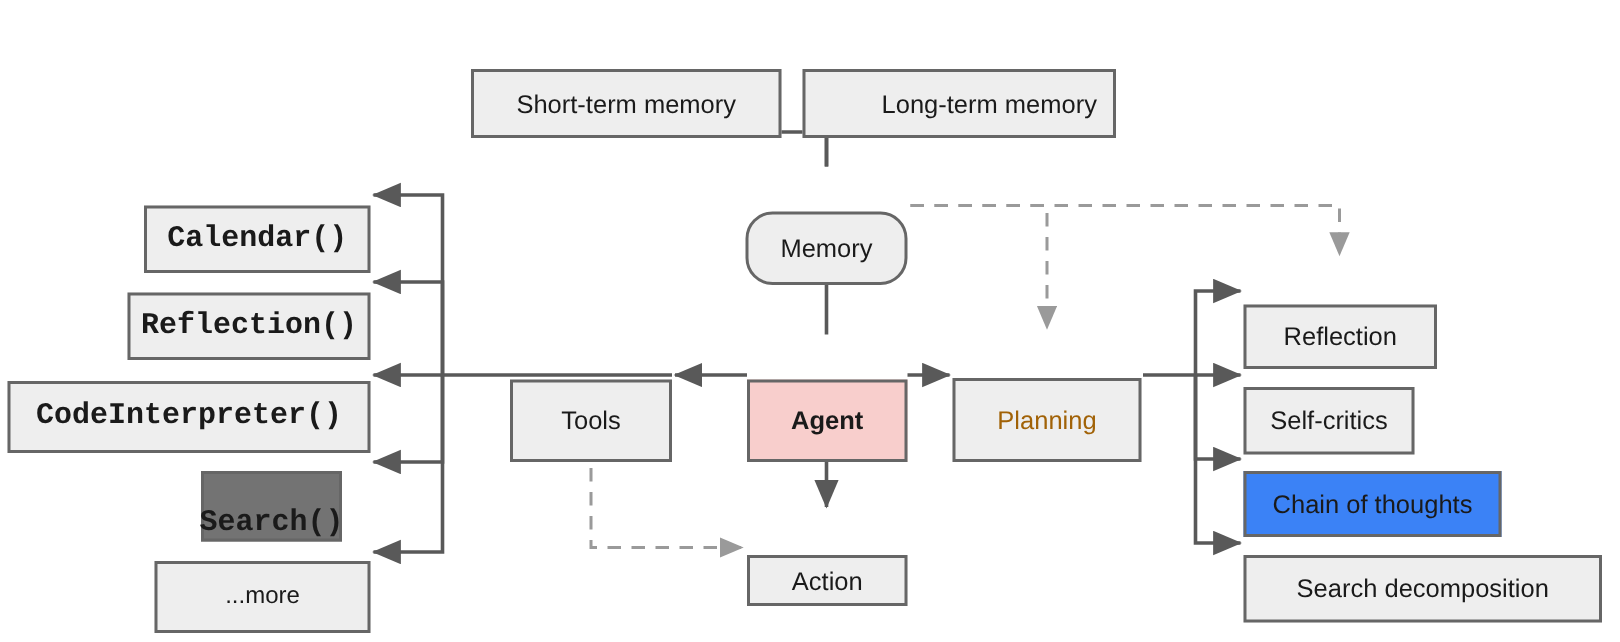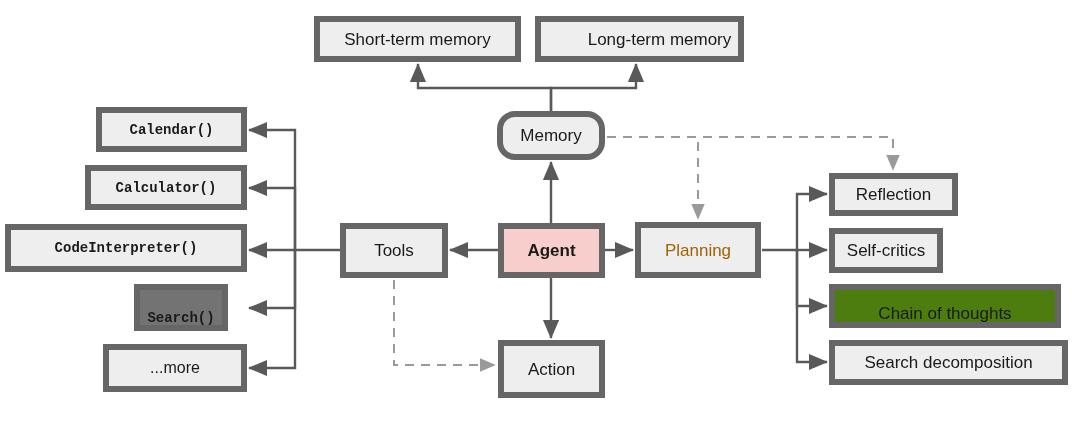--- a/index.html
+++ b/index.html
@@ -7,31 +7,32 @@
   body{
     width:1080px;height:428px;overflow:hidden;
     font-family:"Liberation Sans", sans-serif;
     -webkit-font-smoothing:antialiased;
   }
   #diagram-root{position:relative;width:1080px;height:428px;background:#ffffff;}
   svg#diagram-canvas{position:absolute;left:0;top:0;width:1080px;height:428px;display:block;}
 
   .node-box{
     position:absolute;box-sizing:border-box;
-    background:#eeeeee;border:6px solid #737373;
+    background:#eeeeee;border:2px solid #737373;
     display:flex;align-items:center;justify-content:center;
     color:#1a1a1a;
+    margin-top:30px;
   }
   .node-label{
     font-family:"Liberation Sans", sans-serif;
     font-size:17px;line-height:1;white-space:nowrap;
   }
   .node-box.mono .node-label{
     font-family:"Liberation Mono","DejaVu Sans Mono", monospace;
-    font-weight:bold;font-size:14px;letter-spacing:0px;
+    font-weight:bold;font-size:20px;letter-spacing:0px;
   }
   .node-box.accent{background:#f8cecc;border-color:#6f6f6f;}
   .node-box.accent .node-label{font-weight:bold;}
   .node-box.more .node-label{font-weight:normal;font-family:"Liberation Sans",sans-serif;font-size:16px;}
 </style>
 </head>
 <body>
 
 <div id="diagram-root" style="width: 1080px; height: 428px; background: rgb(255, 255, 255);">
 
@@ -73,49 +74,49 @@
       <div class="node-box" style="left: 535px; top: 16px; width: 209px; height: 46px; background: rgb(238, 238, 238); border-color: rgb(102, 102, 102); color: rgb(26, 26, 26); padding-left: 40px;">
         <span class="node-label">Long-term memory</span>
       </div>
       <div class="node-box" style="left: 497px; top: 111px; width: 108px; height: 49px; background: rgb(238, 238, 238); border-color: rgb(102, 102, 102); color: rgb(26, 26, 26); border-radius: 18px;">
         <span class="node-label">Memory</span>
       </div>
       <div class="node-box mono" style="left: 96px; top: 107px; width: 151px; height: 45px; background: rgb(238, 238, 238); border-color: rgb(102, 102, 102); color: rgb(26, 26, 26);">
         <span class="node-label">Calendar()</span>
       </div>
       <div class="node-box mono" style="left: 85px; top: 165px; width: 162px; height: 45px; background: rgb(238, 238, 238); border-color: rgb(102, 102, 102); color: rgb(26, 26, 26);">
-        <span class="node-label">Calculator()</span>
+        <span class="node-label">Reflection()</span>
       </div>
       <div class="node-box mono" style="left: 5px; top: 224px; width: 242px; height: 48px; background: rgb(238, 238, 238); border-color: rgb(102, 102, 102); color: rgb(26, 26, 26);">
         <span class="node-label">CodeInterpreter()</span>
       </div>
       <div class="node-box mono" style="left: 134px; top: 284px; width: 94px; height: 47px; background: #737373; border-color: rgb(102, 102, 102); color: rgb(26, 26, 26); align-items: flex-end;">
         <span class="node-label">Search()</span>
       </div>
       <div class="node-box more" style="left: 103px; top: 344px; width: 144px; height: 48px; background: rgb(238, 238, 238); border-color: rgb(102, 102, 102); color: rgb(26, 26, 26);">
         <span class="node-label">...more</span>
       </div>
       <div class="node-box" style="left: 340px; top: 223px; width: 108px; height: 55px; background: rgb(238, 238, 238); border-color: rgb(102, 102, 102); color: rgb(26, 26, 26);">
         <span class="node-label">Tools</span>
       </div>
       <div class="node-box accent" style="left: 498px; top: 223px; width: 107px; height: 55px; background: rgb(248, 206, 204); border-color: rgb(102, 102, 102); color: rgb(26, 26, 26);">
         <span class="node-label">Agent</span>
       </div>
-      <div class="node-box" style="left: 498px; top: 340px; width: 107px; height: 58px; background: rgb(238, 238, 238); border-color: rgb(102, 102, 102); color: rgb(26, 26, 26); text-align: right;">
+      <div class="node-box" style="left: 498px; top: 340px; width: 107px; height: 34px; background: rgb(238, 238, 238); border-color: rgb(102, 102, 102); color: rgb(26, 26, 26); text-align: right;">
         <span class="node-label">Action</span>
       </div>
       <div class="node-box" style="left: 635px; top: 222px; width: 126px; height: 56px; background: rgb(238, 238, 238); border-color: rgb(102, 102, 102); color: #a16207;">
         <span class="node-label">Planning</span>
       </div>
       <div class="node-box" style="left: 829px; top: 173px; width: 129px; height: 43px; background: rgb(238, 238, 238); border-color: rgb(102, 102, 102); color: rgb(26, 26, 26);">
         <span class="node-label">Reflection</span>
       </div>
       <div class="node-box" style="left: 829px; top: 228px; width: 114px; height: 45px; background: rgb(238, 238, 238); border-color: rgb(102, 102, 102); color: rgb(26, 26, 26);">
         <span class="node-label">Self-critics</span>
       </div>
-      <div class="node-box" style="left: 829px; top: 284px; width: 232px; height: 44px; background: #4d7c0f; border-color: rgb(102, 102, 102); color: rgb(26, 26, 26); align-items: flex-end;">
+      <div class="node-box" style="left: 829px; top: 284px; width: 172px; height: 44px; background: #3b82f6; border-color: rgb(102, 102, 102); color: rgb(26, 26, 26);">
         <span class="node-label">Chain of thoughts</span>
       </div>
       <div class="node-box" style="left: 829px; top: 340px; width: 239px; height: 45px; background: rgb(238, 238, 238); border-color: rgb(102, 102, 102); color: rgb(26, 26, 26);">
         <span class="node-label">Search decomposition</span>
       </div>
     </div>
 </div>
 
 </body></html>

